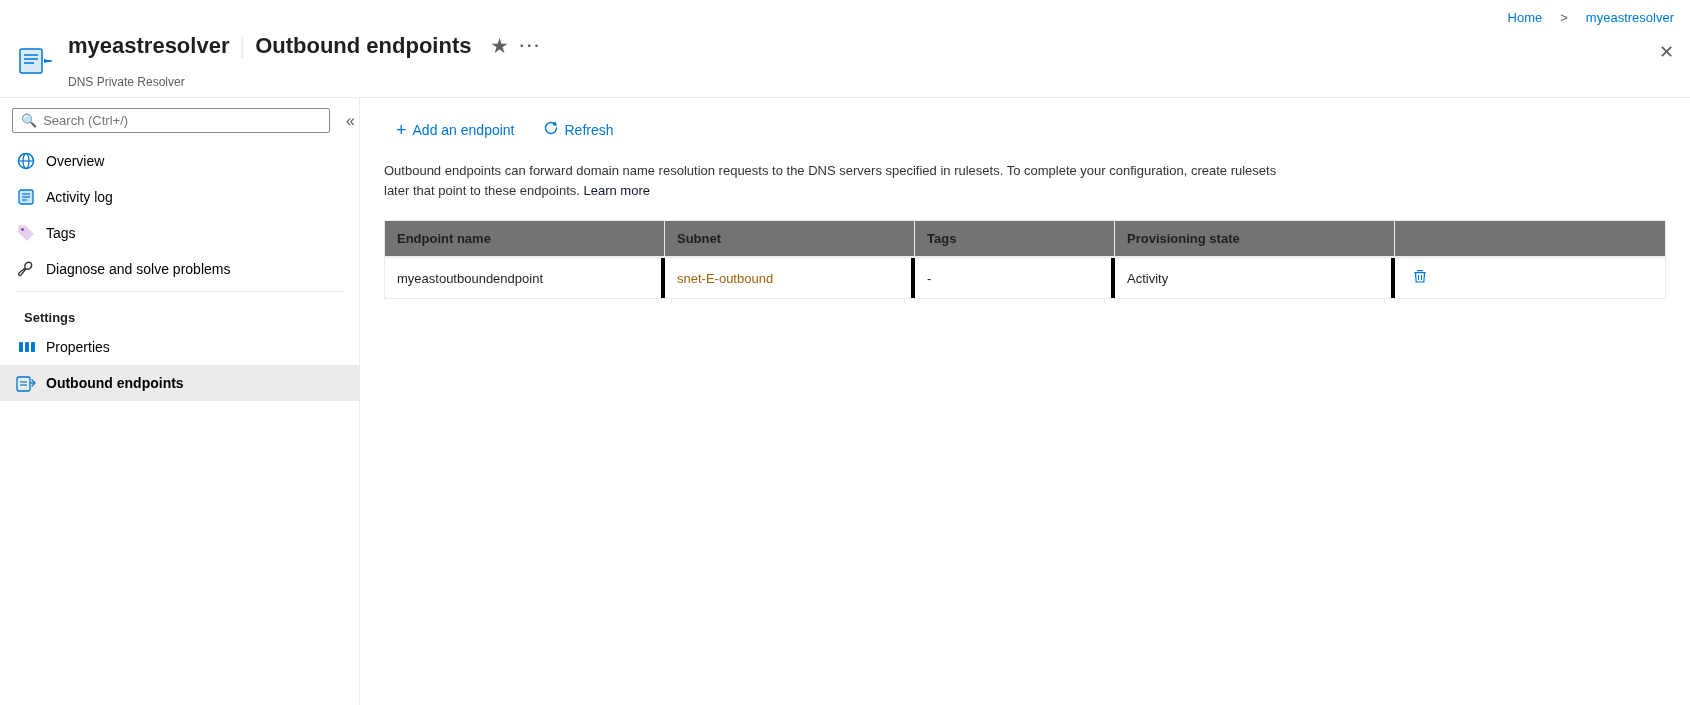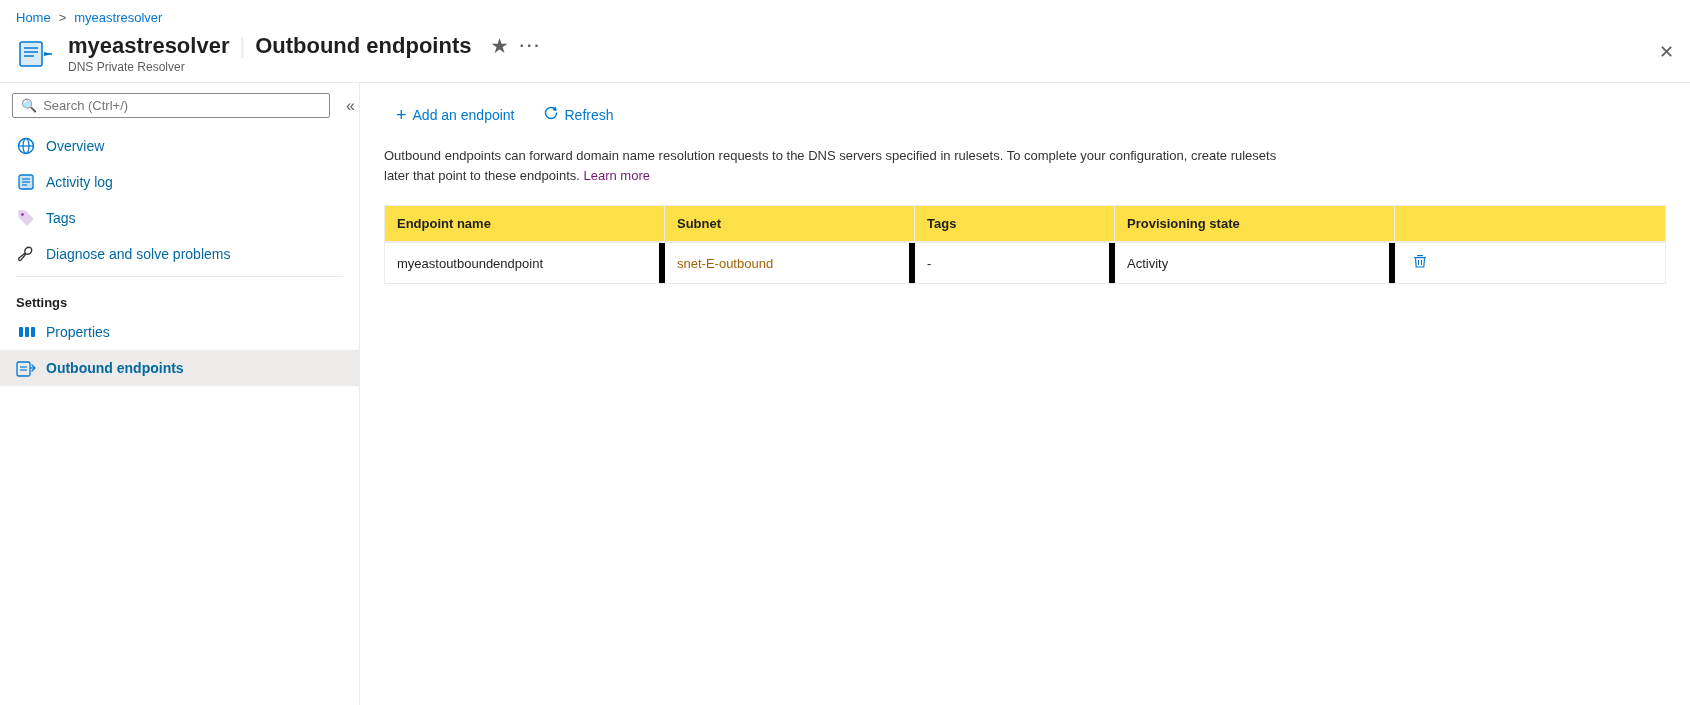--- a/index.html
+++ b/index.html
@@ -1,70 +1,70 @@
 <!DOCTYPE html>
 <html><head>
   <meta charset="utf-8">
   <style>
     * { box-sizing: border-box; margin: 0; padding: 0; }
     body { font-family: 'Segoe UI', Arial, sans-serif; font-size: 14px; color: #333; background: #fff; display: flex; flex-direction: column; height: 705px; width: 1690px; overflow: hidden; }
 
     
-    .breadcrumb { display: flex; align-items: center; gap: 8px; padding: 10px 16px 4px; font-size: 13px; color: #0078d4; }
+    .breadcrumb { display: flex; align-items: center; gap: 18px; padding: 10px 16px 4px; font-size: 13px; color: #0078d4; justify-content: flex-end; }
     .breadcrumb span { color: #605e5c; }
     .breadcrumb a { color: #0078d4; text-decoration: none; }
 
     
     .header { display: flex; align-items: center; padding: 4px 16px 8px; border-bottom: 1px solid #edebe9; position: relative; }
     .header-icon { width: 40px; height: 40px; margin-right: 12px; display: flex; align-items: center; justify-content: center; }
     .header-title-group { flex: 1; }
     .header-title { font-size: 22px; font-weight: 600; color: #201f1e; display: flex; align-items: center; gap: 10px; }
-    .header-subtitle { font-size: 12px; color: #605e5c; margin-top: 1px; }
+    .header-subtitle { font-size: 12px; color: #605e5c; margin-top: 16px; }
     .header-actions { display: flex; align-items: center; gap: 12px; margin-left: 10px; }
     .star-icon { font-size: 18px; color: #605e5c; cursor: pointer; }
     .more-icon { font-size: 16px; color: #605e5c; cursor: pointer; letter-spacing: 2px; }
     .close-icon { position: absolute; right: 16px; top: 12px; font-size: 18px; color: #605e5c; cursor: pointer; font-weight: 300; }
 
     
     .main-layout { display: flex; flex: 1; overflow: hidden; }
 
     
     .sidebar { width: 360px; border-right: 1px solid #edebe9; display: flex; flex-direction: column; overflow-y: auto; flex-shrink: 0; }
     .search-bar { padding: 10px 12px; }
     .search-input-wrap { display: flex; align-items: center; border: 1px solid #8a8886; border-radius: 2px; padding: 4px 8px; gap: 6px; background: #fff; }
     .search-input-wrap input { border: none; outline: none; font-size: 13px; flex: 1; color: #6d28d9; }
     .search-input-wrap .search-ico { color: #605e5c; font-size: 13px; }
     .collapse-btn { margin-left: auto; background: none; border: none; cursor: pointer; color: #605e5c; font-size: 16px; padding: 4px; }
 
-    .nav-item { display: flex; align-items: center; gap: 10px; padding: 8px 16px; cursor: pointer; font-size: 14px; color: #0369a1; }
+    .nav-item { display: flex; align-items: center; gap: 10px; padding: 8px 16px; cursor: pointer; font-size: 14px; color: #000000; }
     .nav-item.active { background: #edebe9; font-weight: 600; }
     .nav-item .nav-icon { width: 20px; height: 20px; display: flex; align-items: center; justify-content: center; flex-shrink: 0; }
 
-    .section-header { padding: 14px 16px 4px; font-size: 13px; font-weight: 600; color: #201f1e; }
+    .section-header { padding: 14px 16px 4px; font-size: 13px; font-weight: 600; color: #201f1e; margin-left: 8px; }
     .section-divider { border: none; border-top: 1px solid #edebe9; margin: 4px 16px; }
 
     
     .content { flex: 1; overflow-y: auto; padding: 16px 24px; }
 
     
     .toolbar { display: flex; align-items: center; gap: 4px; margin-bottom: 16px; }
     .toolbar-btn { display: flex; align-items: center; gap: 6px; padding: 6px 12px; background: none; border: none; cursor: pointer; color: #0078d4; font-size: 14px; border-radius: 2px; }
 
     
     .description { font-size: 13px; color: #333; margin-bottom: 20px; line-height: 1.5; max-width: 900px; }
-    .description a { color: #701a75; text-decoration: none; margin-top: 31px; }
+    .description a { color: #0f172a; text-decoration: none; margin-top: 31px; }
 
     
     .table-wrap { border: 1px solid #edebe9; }
-    .table-header { display: grid; grid-template-columns: 280px 250px 200px 280px 50px; background: #fde047; border-bottom: 2px solid #edebe9; }
+    .table-header { display: grid; grid-template-columns: 280px 250px 200px 280px 50px; background: #737373; border-bottom: 2px solid #edebe9; }
     .table-header .th { padding: 10px 12px; font-weight: 600; font-size: 13px; color: #201f1e; border-right: 1px solid #edebe9; }
     .table-header .th:last-child { border-right: none; }
     .table-row-data { display: grid; grid-template-columns: 280px 250px 200px 280px 50px; border-bottom: 1px solid #edebe9; }
     .table-row-data:last-child { border-bottom: none; }
-    .table-row-data .td { padding: 10px 12px; font-size: 13px; color: #201f1e; border-right: 6px solid #000000; display: flex; align-items: center; }
+    .table-row-data .td { padding: 10px 12px; font-size: 13px; color: #201f1e; border-right: 4px solid #000000; display: flex; align-items: center; }
     .table-row-data .td:last-child { border-right: none; justify-content: center; }
     .table-row-data .td a { color: #a16207; text-decoration: none; }
     .delete-btn { background: none; border: none; cursor: pointer; color: #0078d4; font-size: 16px; }
   </style>
 </head>
 <body>
 
 <div class="breadcrumb">
   <a>Home</a>
   <span>&gt;</span>

